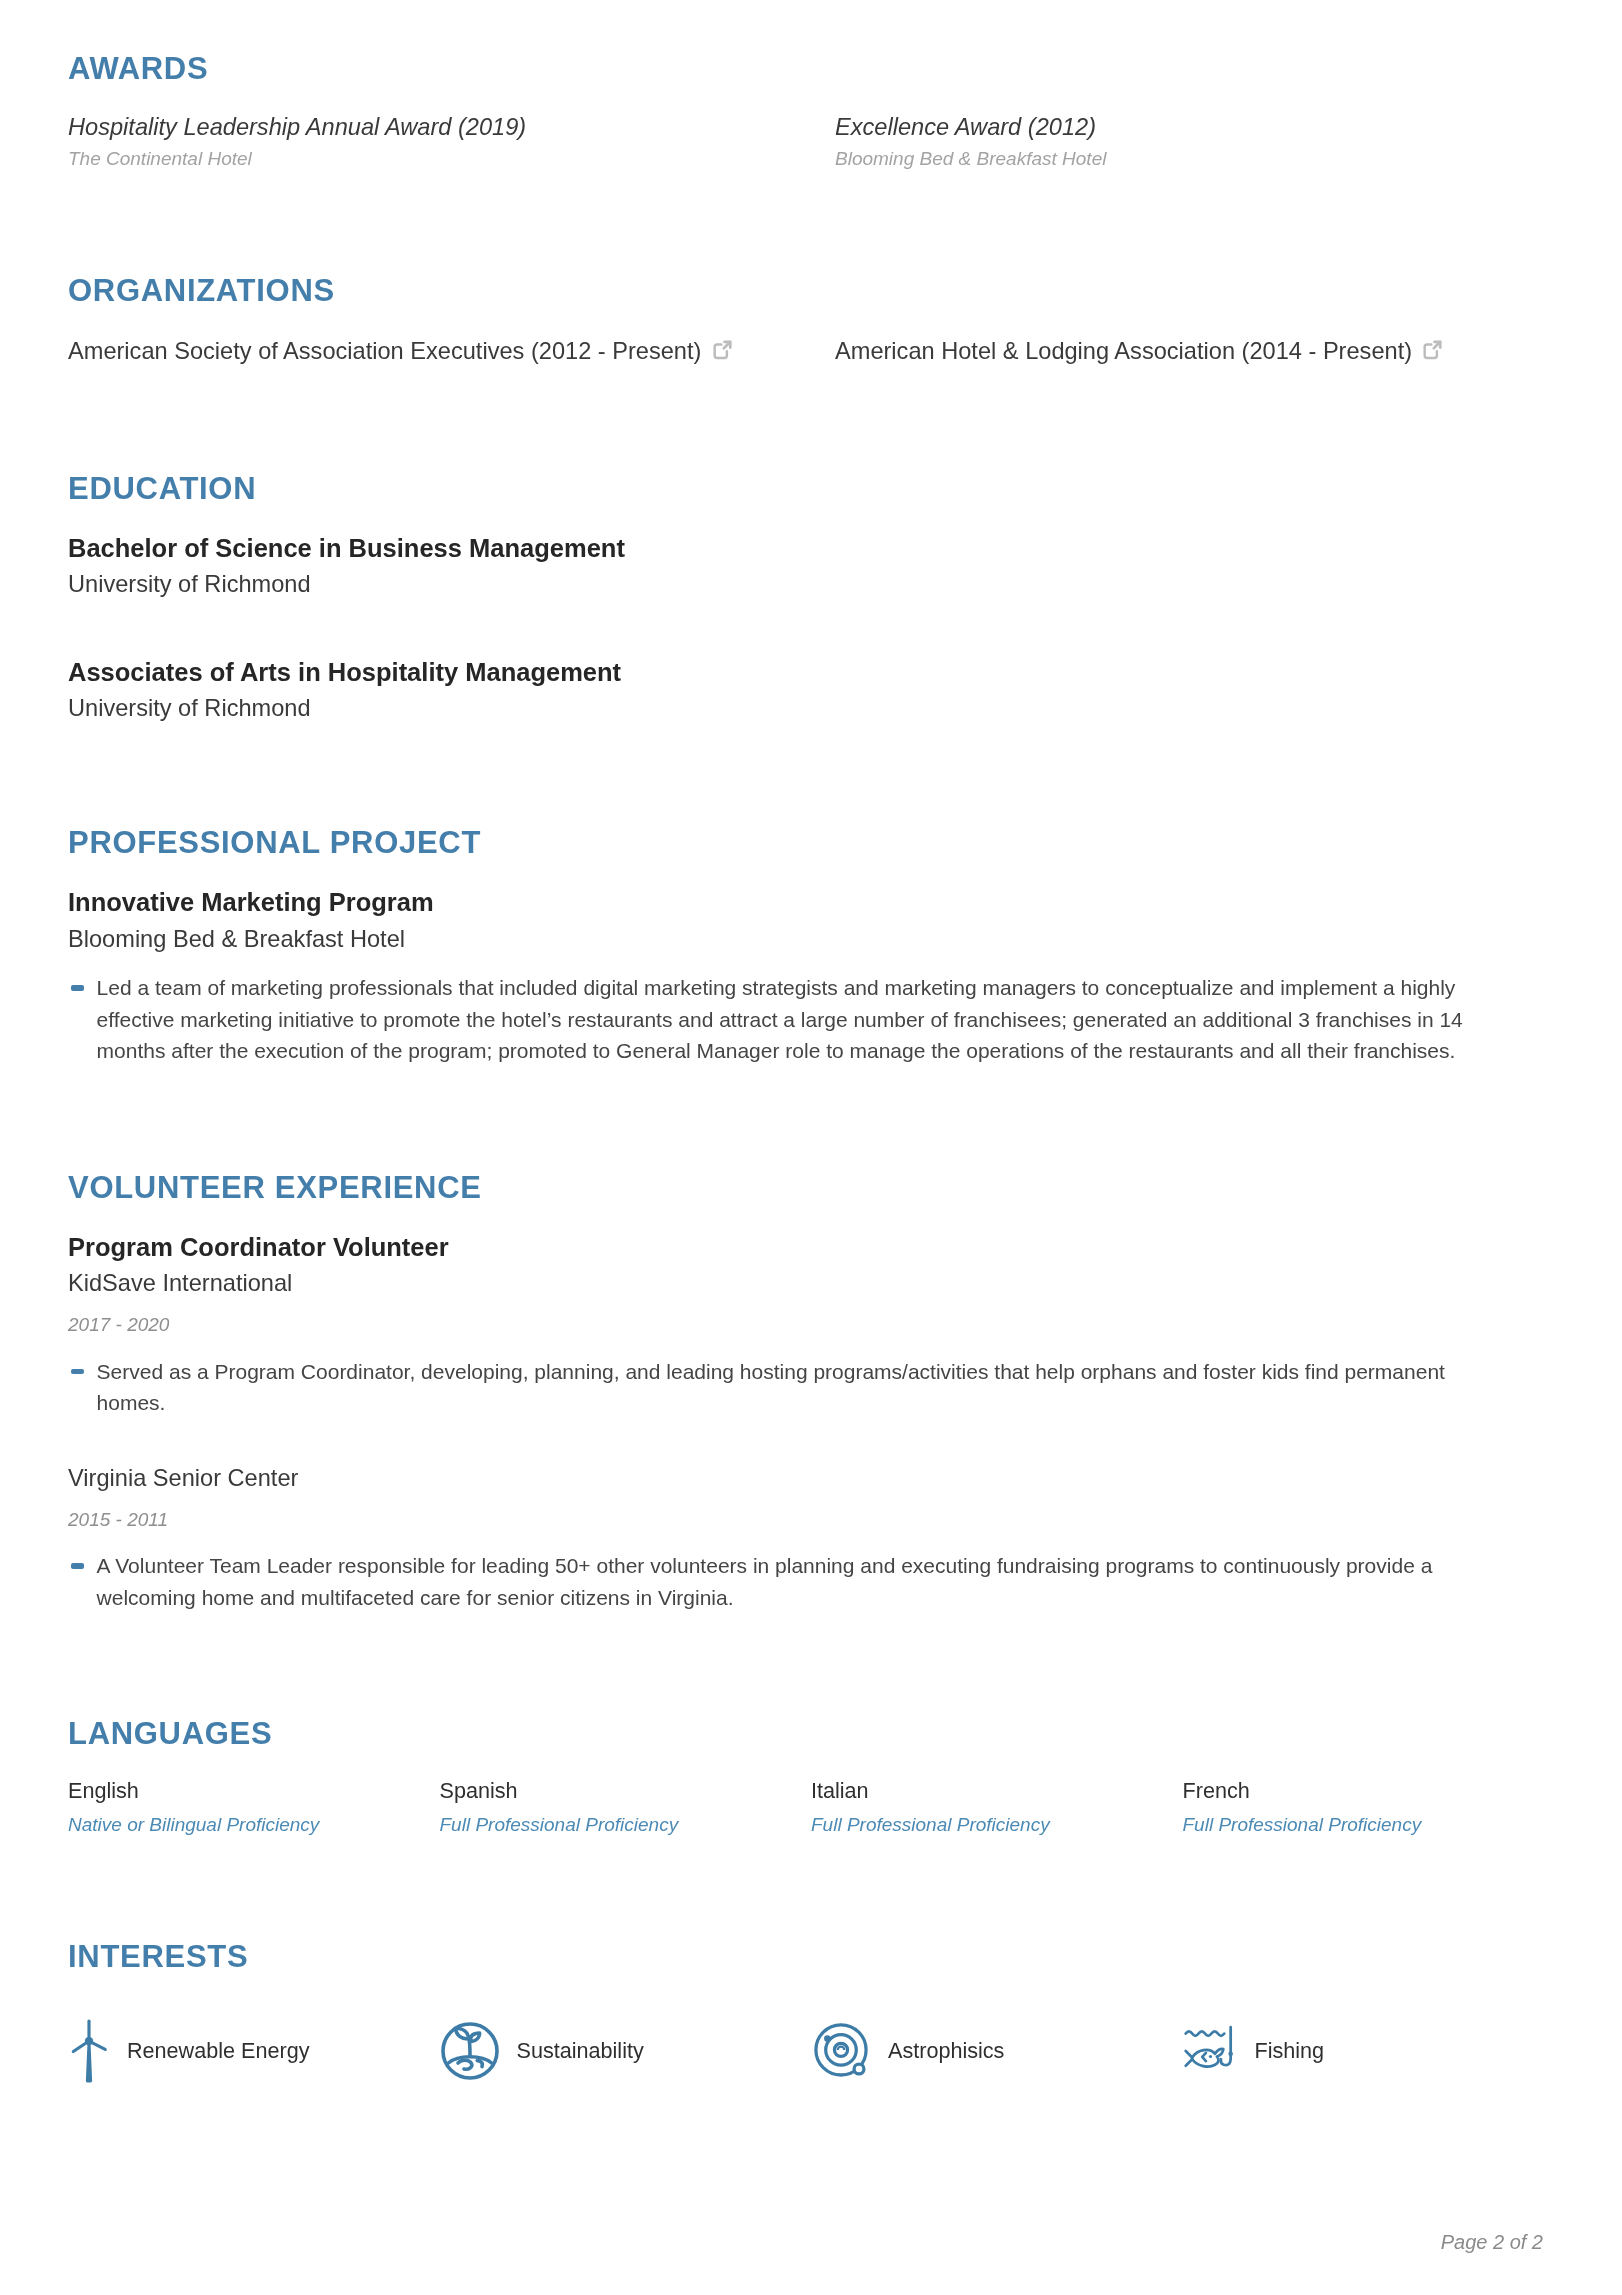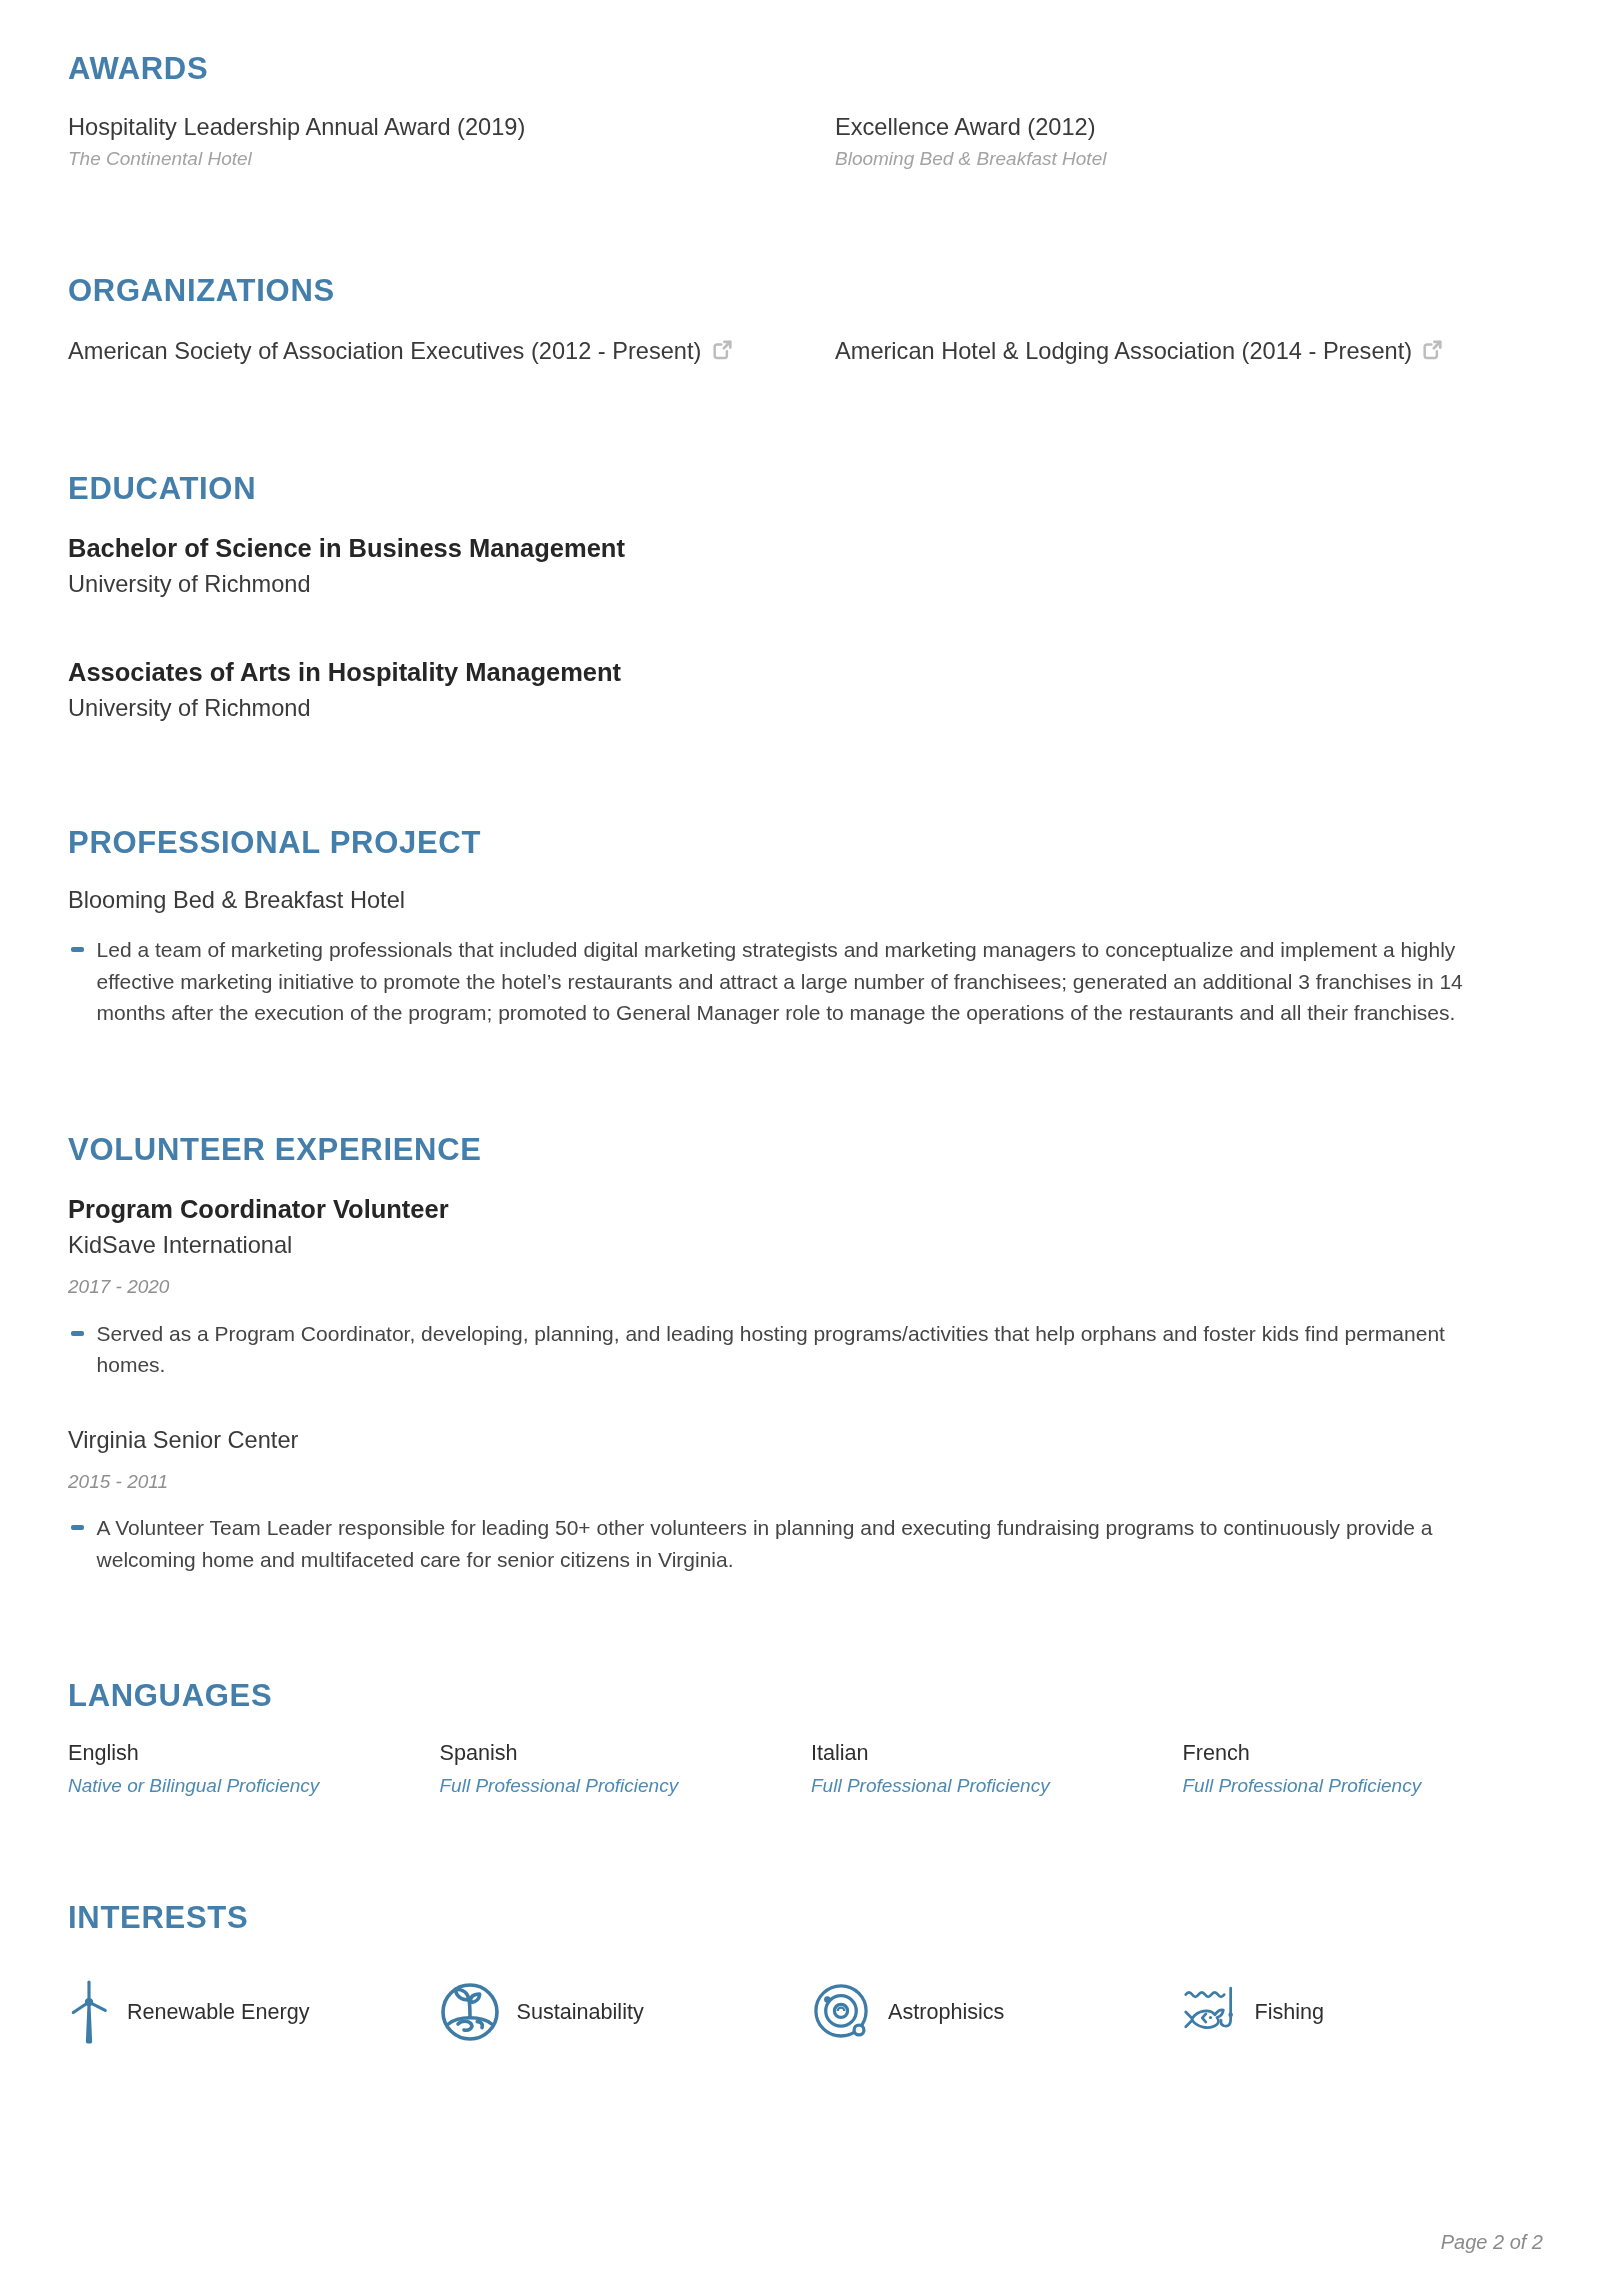--- a/index.html
+++ b/index.html
@@ -13,21 +13,21 @@
     padding:51px 68px 0 68px;
     overflow:hidden;
   }
   .section { margin-top:103px; }
   .section:first-child { margin-top:0; }
   .sec-title {
     font-size:31px; font-weight:700; letter-spacing:0.7px;
     color:#447EAB; margin-bottom:26px;
   }
   .grid-2 { display:grid; grid-template-columns:767px 1fr; column-gap:0; }
-  .award-name { font-size:23.6px; color:#3a3a3a; line-height:1.25; }
+  .award-name { font-size:23.6px; color:#3a3a3a; line-height:1.25;font-style:italic; }
   .muted-italic { font-size:19px; font-style:italic; color:#a3a3a3; margin-top:5.2px; }
   .org-item { font-size:23.6px; color:#3a3a3a; line-height:1.4; padding-right:59px; }
   .ext-link { display:inline-block; width:22px; height:22px; vertical-align:-2.6px; margin-left:9.2px; cursor:pointer; }
   .edu-item { margin-bottom:59px; }
   .deg { font-size:25.5px; font-weight:700; color:#262626; line-height:1.25; }
   .school { font-size:23.6px; color:#3a3a3a; margin-top:6.5px; }
   .entry-title { font-size:25.5px; font-weight:700; color:#262626; line-height:1.25; }
   .entry-sub { font-size:23.6px; color:#3a3a3a; margin-top:6.5px; }
   .entry-date { font-size:19px; font-style:italic; color:#8f8f8f; margin-top:17px; }
   .bullets { margin-top:19.6px; }
@@ -94,20 +94,21 @@
     </div>
     <div class="edu-item" style="margin-bottom:0;">
       <div class="deg">Associates of Arts in Hospitality Management</div>
       <div class="school">University of Richmond</div>
     </div>
   </div>
 
   <div class="section">
     <div class="sec-title">PROFESSIONAL PROJECT</div>
     <div>
+      <div class="entry-title">Innovative Marketing Program</div>
       <div class="entry-sub">Blooming Bed &amp; Breakfast Hotel</div>
       <div class="bullets">
         <div class="bullet-row">
           <span class="bullet-dash"></span>
           <span class="bullet-text">Led a team of marketing professionals that included digital marketing strategists and marketing managers to conceptualize and implement a highly effective marketing initiative to promote the hotel’s restaurants and attract a large number of franchisees; generated an additional 3 franchises in 14 months after the execution of the program; promoted to General Manager role to manage the operations of the restaurants and all their franchises.</span>
         </div>
       </div>
     </div>
   </div>
 

